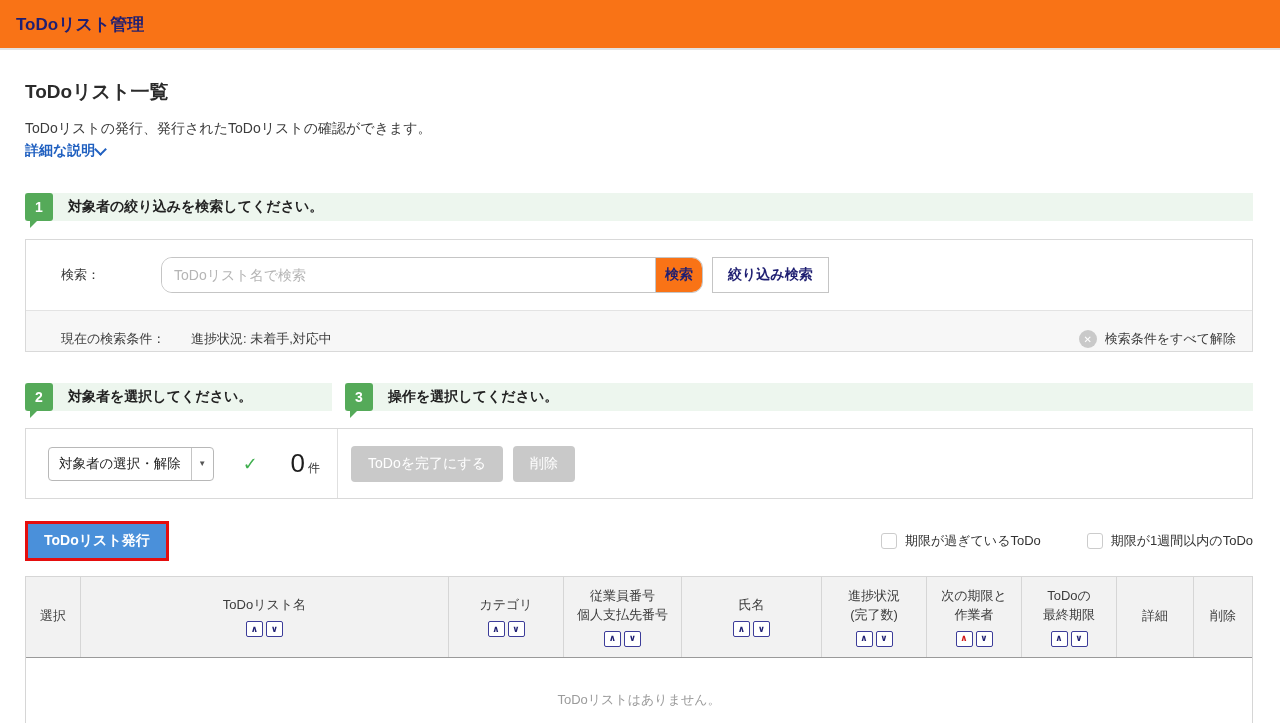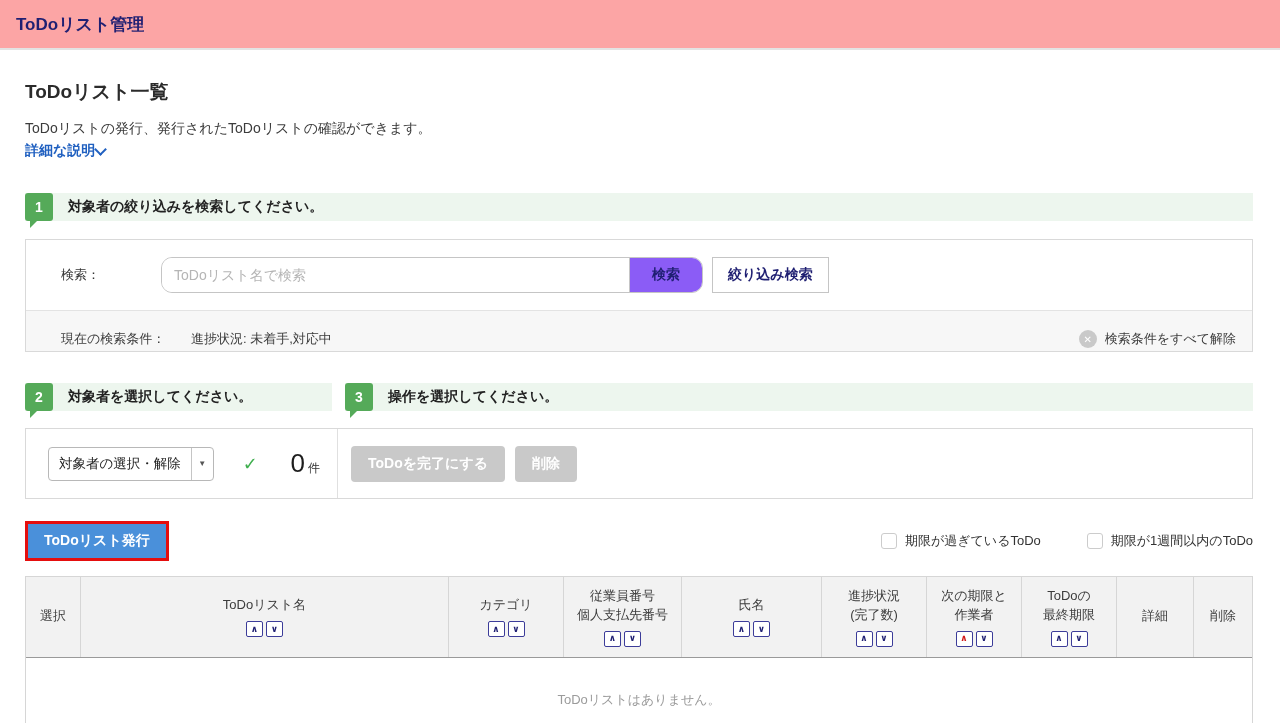--- a/index.html
+++ b/index.html
@@ -5,21 +5,21 @@
   :root{
     --navy:#1f1f72; --link:#2060c0; --badge-green:#55aa59; --banner-green:#edf6ee;
     --accent-blue:#4a90da; --ann-red:#e50e0e; --sort-red:#d01717;
     --border:#d9d9d9; --border-dark:#9a9a9a; --gray-bg:#f7f7f7; --thead-bg:#f2f2f2;
   }
   *{margin:0;padding:0;box-sizing:border-box;}
   html,body{width:1280px;height:723px;overflow:hidden;background:#fff;
     font-family:"Liberation Sans","DejaVu Sans",sans-serif;color:#333;}
   
   .topbar{height:50px;display:flex;align-items:center;padding-left:16px;
-    border-bottom:2px solid #e3e3e3;background:#fca5a5;}
+    border-bottom:2px solid #e3e3e3;background:#f97316;}
   .topbar h1{font-size:17px;font-weight:bold;color:var(--navy);}
   
   .content{padding:0 27px 0 25px;}
   .page-title{margin-top:29px;font-size:19px;font-weight:bold;color:#2b2b2b;}
   .page-desc{margin-top:15px;font-size:14px;color:#3c3c3c;}
   .details-link{margin-top:4px;display:inline-flex;align-items:center;gap:1px;
     font-size:14px;font-weight:bold;color:var(--link);cursor:pointer;}
   .chev-down{width:9px;height:9px;border-left:2px solid var(--link);border-bottom:2px solid var(--link);
     transform:rotate(-45deg);margin-top:-4px;}
   
@@ -37,22 +37,22 @@
   .steps-row .step-3{flex:1;}
   
   .search-panel{margin-top:18px;border:1px solid var(--border);background:#fff;}
   .search-row{height:70px;display:flex;align-items:center;padding-left:35px;}
   .search-label{font-size:13px;color:#333;width:100px;}
   .input-group{display:flex;border:1px solid #c5c5c5;border-radius:11px;height:36px;width:542px;
     overflow:hidden;background:#fff;}
   .input-group input{flex:1;border:none;outline:none;padding:0 12px;font-size:14px;color:#333;
     font-family:inherit;}
   .input-group input::placeholder{color:#b5b5b5;}
-  .btn-search{border:none;border-left:1px solid #c5c5c5;background:#8b5cf6;color:var(--navy);
-    font-weight:bold;font-size:14px;padding:0 22px;cursor:pointer;font-family:inherit;}
+  .btn-search{border:none;border-left:1px solid #c5c5c5;background:#f97316;color:var(--navy);
+    font-weight:bold;font-size:14px;padding:0 9px;cursor:pointer;font-family:inherit;}
   .btn-filter{margin-left:9px;height:36px;border:1px solid #c5c5c5;border-radius:0;background:#fff;
     color:var(--navy);font-weight:bold;font-size:14px;padding:0 15px;cursor:pointer;font-family:inherit;}
   .cond-row{height:41px;background:var(--gray-bg);border-top:1px solid #e3e3e3;
     display:flex;align-items:center;padding:16px 16px 0 35px;font-size:13px;color:#3c3c3c;}
   .cond-label{width:130px;}
   .cond-clear{margin-left:auto;display:flex;align-items:center;gap:8px;cursor:pointer;color:#3c3c3c;}
   .circle-x{width:18px;height:18px;border-radius:50%;background:#c9c9c9;color:#fff;font-size:10px;
     display:flex;align-items:center;justify-content:center;font-weight:bold;}
   
   .sel-panel{margin-top:17px;border:1px solid var(--border);height:71px;display:flex;align-items:stretch;}
@@ -62,21 +62,21 @@
   .dropdown-label{display:flex;align-items:center;padding:0 10px;font-size:13.5px;color:#222;}
   .dropdown-caret{display:flex;align-items:center;justify-content:center;width:22px;
     border-left:1px solid #c5c5c5;color:#555;font-size:8px;}
   .sel-check{color:#3faf4e;font-size:18px;font-weight:bold;margin-left:29px;}
   .sel-count{margin-left:auto;padding-right:17px;display:flex;align-items:baseline;}
   .sel-count .num{font-size:26px;color:#1d1d1d;font-weight:400;}
   .sel-count .unit{font-size:12px;color:#333;margin-left:3px;}
   .sel-divider{border-left:1px solid #e0e0e0;}
   .sel-actions{display:flex;align-items:center;gap:10px;padding-left:13px;}
   .btn-disabled{background:#c9c9c9;color:#fff;border:none;border-radius:4px;font-size:14px;
-    font-weight:bold;padding:9px 17px;cursor:default;font-family:inherit;}
+    font-weight:normal;padding:9px 17px;cursor:default;font-family:inherit;}
   
   .issue-row{margin-top:22px;display:flex;align-items:center;justify-content:space-between;}
   .issue-highlight{border:3px solid var(--ann-red);display:inline-block;}
   .btn-issue{background:var(--accent-blue);color:#fff;border:none;font-size:14px;font-weight:bold;
     padding:8px 16px;cursor:pointer;font-family:inherit;display:block;}
   .filter-checks{display:flex;align-items:center;gap:26px;}
   .check-item{display:flex;align-items:center;gap:8px;font-size:13px;color:#333;cursor:pointer;padding-left:20px;}
   .check-item input{appearance:none;width:16px;height:16px;border:1px solid #ccc;border-radius:3px;
     background:#fff;margin:0;cursor:pointer;}
   

